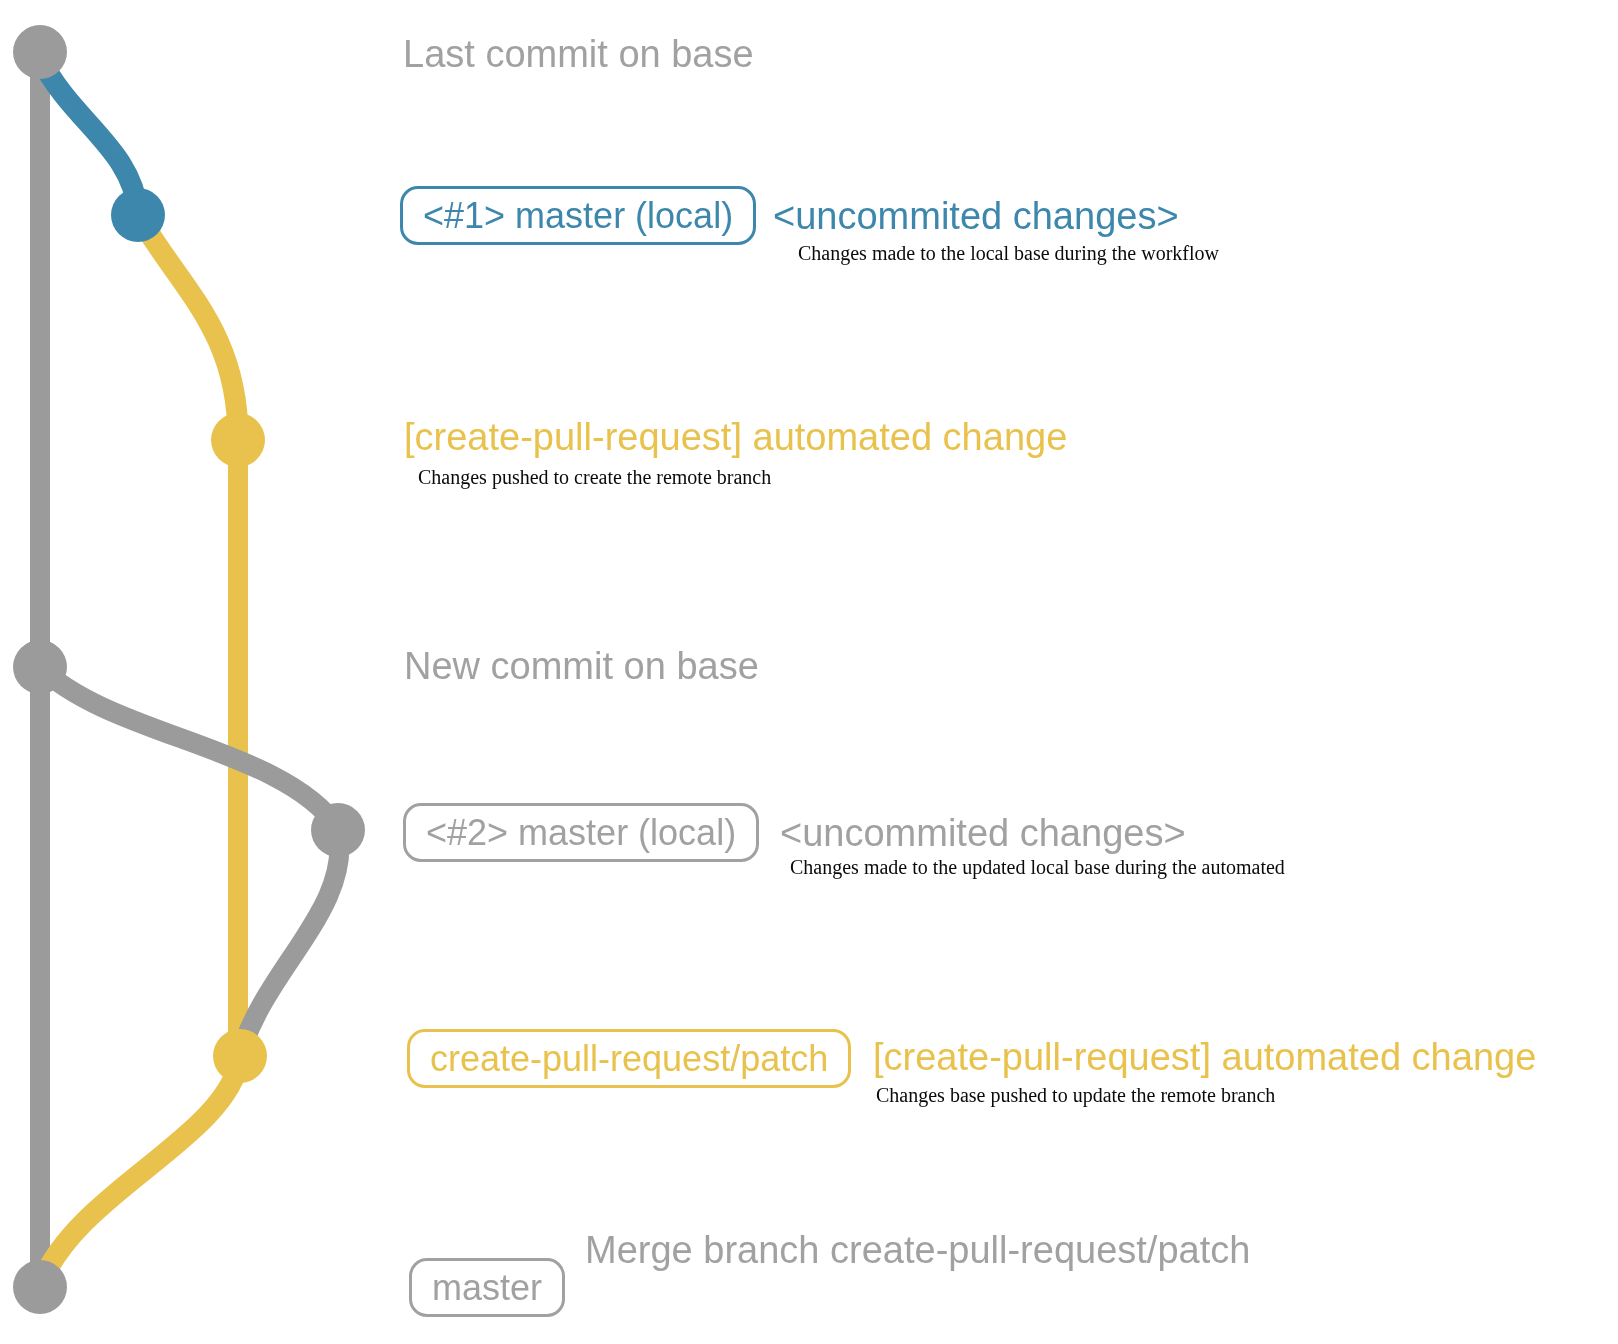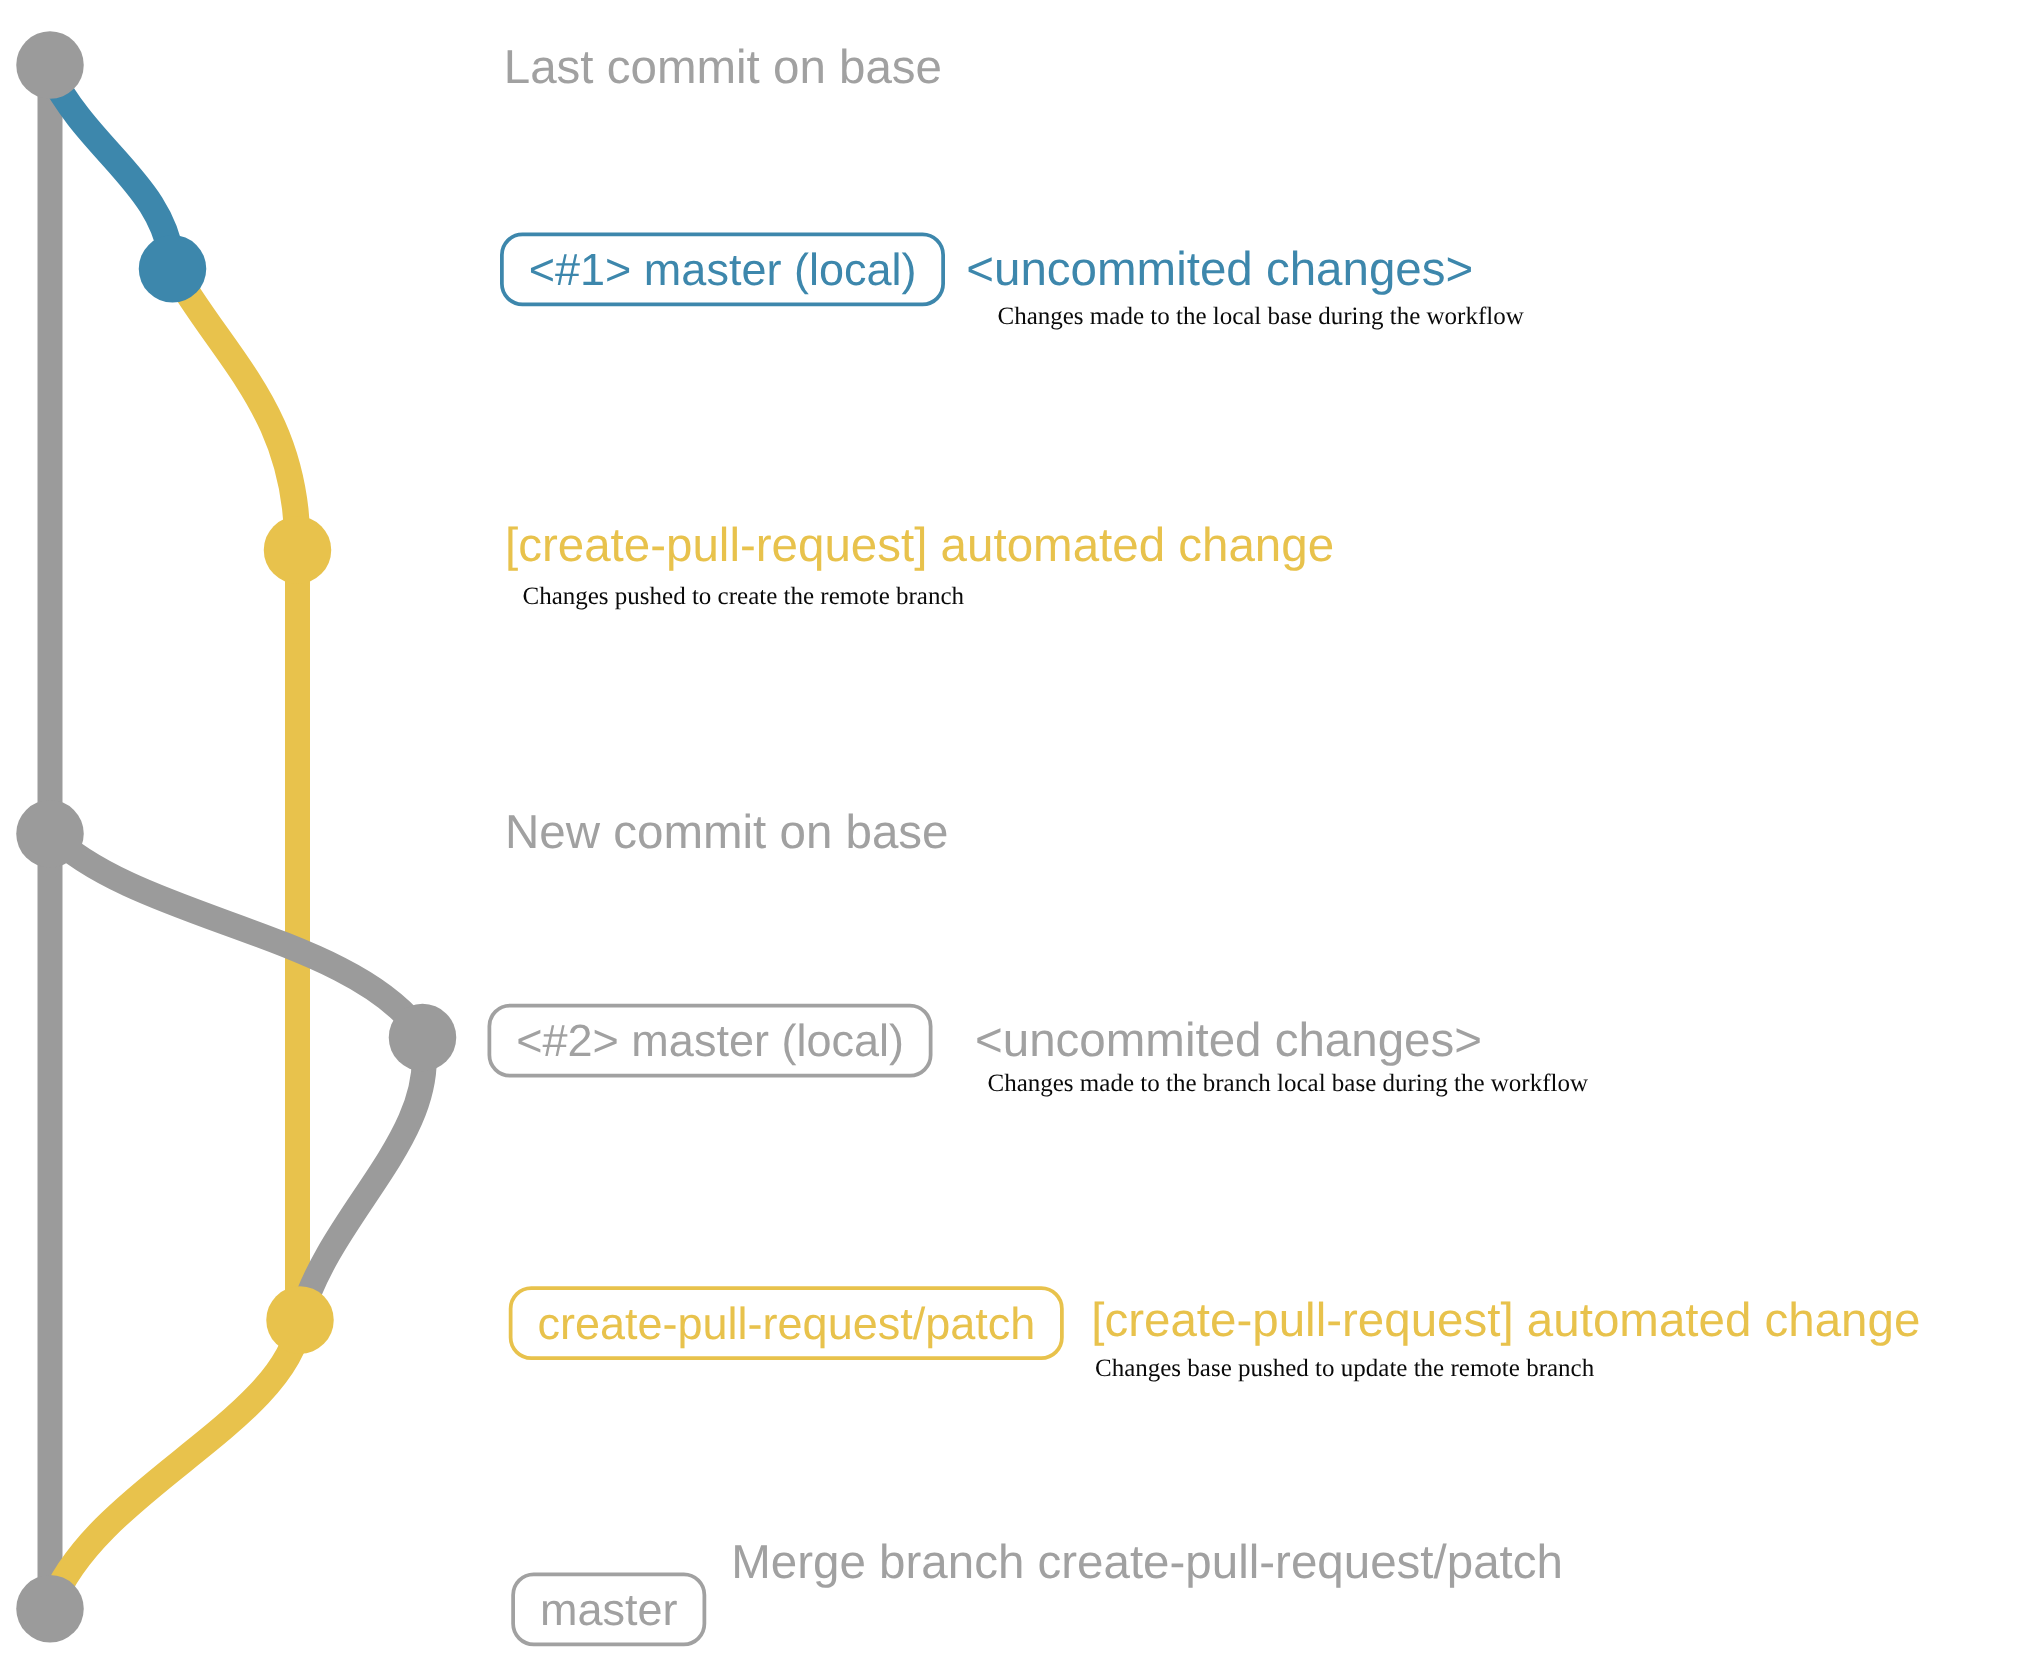--- a/index.html
+++ b/index.html
@@ -95,25 +95,25 @@
     <span>&lt;#1&gt; master (local)</span>
   </div>
   <div class="sans-label" style="left:773px;top:195px;color:var(--blue);">&lt;uncommited changes&gt;</div>
   <div class="serif-note" style="left:798px;top:242px;">Changes made to the local base during the workflow</div>
 
   <div class="sans-label" style="left:404px;top:416px;color:var(--yellow);">[create-pull-request] automated change</div>
   <div class="serif-note" style="left:418px;top:466px;">Changes pushed to create the remote branch</div>
 
   <div class="sans-label c-gray" style="left:404px;top:645px;">New commit on base</div>
 
-  <div class="badge c-gray" style="left:390px;top:803px;">
+  <div class="badge c-gray" style="left:403px;top:803px;">
     <span>&lt;#2&gt; master (local)</span>
   </div>
   <div class="sans-label c-gray" style="left:780px;top:812px;">&lt;uncommited changes&gt;</div>
-  <div class="serif-note" style="left:790px;top:856px;">Changes made to the branch local base during the workflow</div>
+  <div class="serif-note" style="left:790px;top:856px;">Changes made to the updated local base during the automated</div>
 
   <div class="badge c-yellow" style="left:407px;top:1029px;">
     <span>create-pull-request/patch</span>
   </div>
   <div class="sans-label" style="left:873px;top:1036px;color:var(--yellow);">[create-pull-request] automated change</div>
   <div class="serif-note" style="left:876px;top:1084px;">Changes base pushed to update the remote branch</div>
 
   <div class="badge c-gray" style="left:409px;top:1258px;">
     <span>master</span>
   </div>

